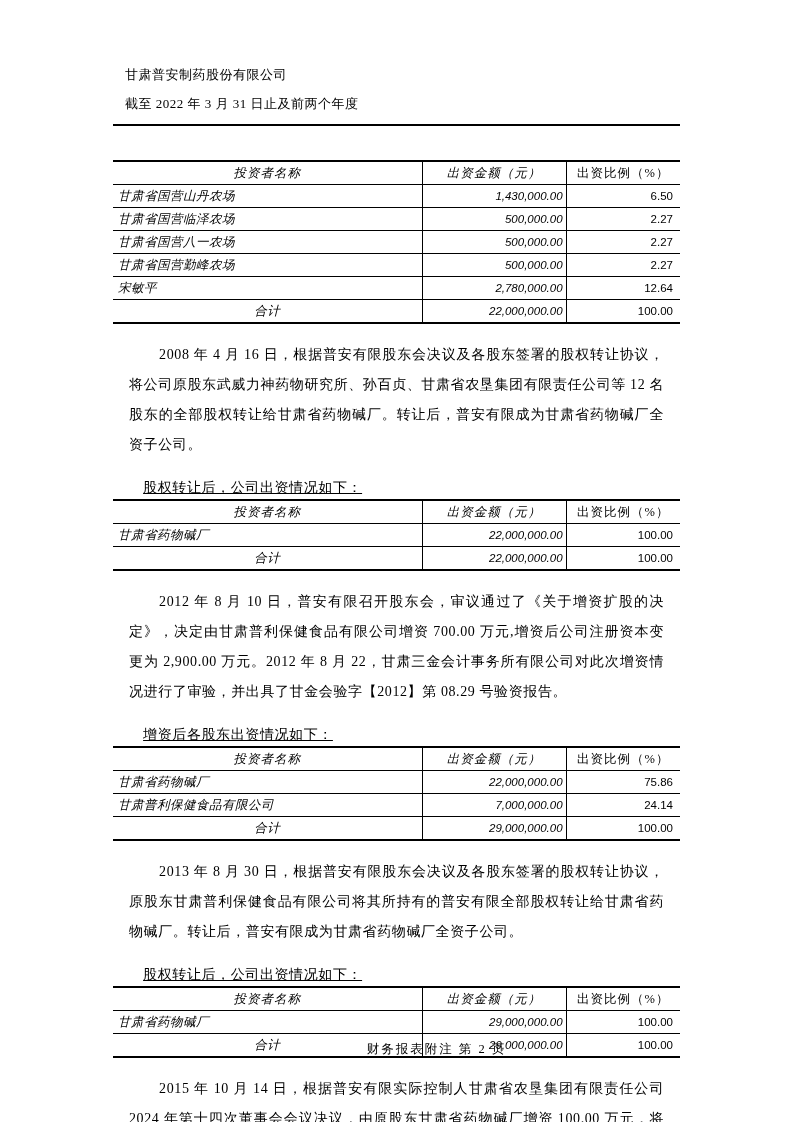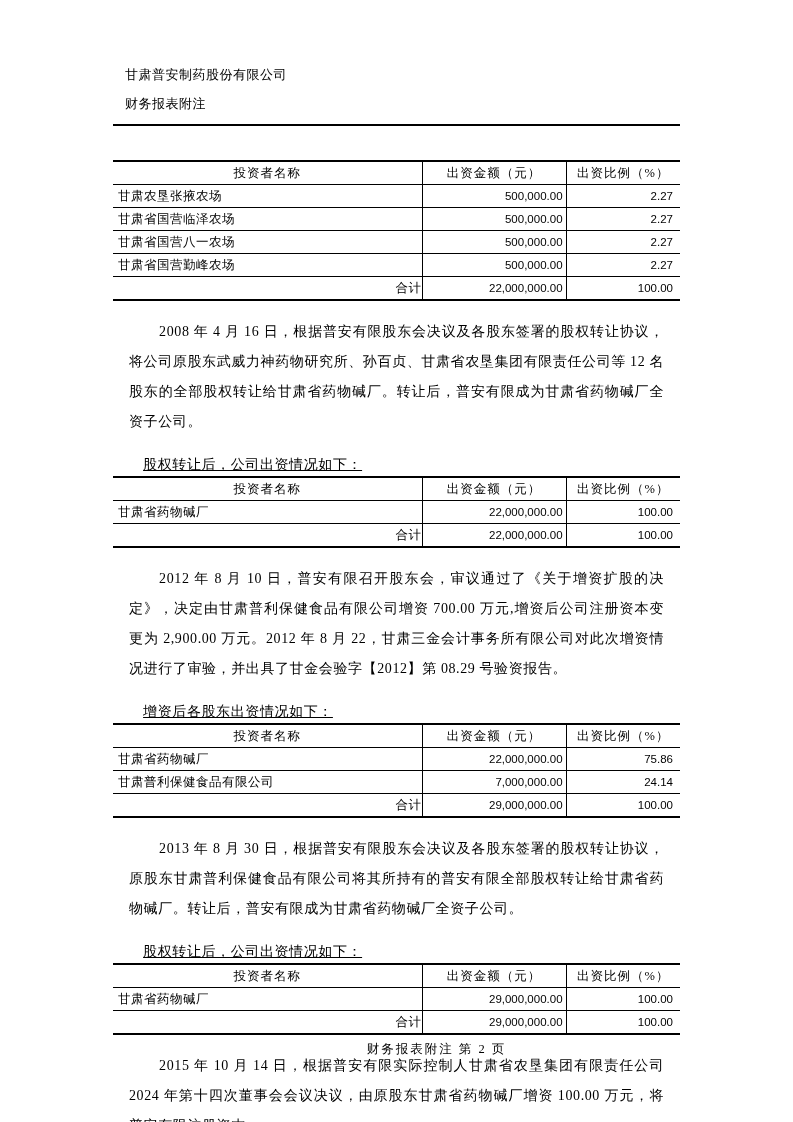--- a/index.html
+++ b/index.html
@@ -11,77 +11,82 @@
   .page{position:absolute;inset:0;padding:54px 113px 0 113px;box-sizing:border-box;}
   .hdr p{margin:12px;font-size:13px;line-height:17px;letter-spacing:0.5px;}
   .hdr-rule{border:none;border-top:2px solid #000;margin:5px 0 0 0;}
 
   table{width:100%;border-collapse:collapse;table-layout:fixed;
         border-top:2px solid #000;border-bottom:2px solid #000;}
   .tbl1{margin-top:34px;}
   col.w-name{width:54.5%;}col.w-amt{width:25.4%;}col.w-pct{width:20.1%;}
   th,td{height:22px;padding:0;font-weight:normal;border-bottom:1px solid #000;}
   th{font-size:12.5px;text-align:center;letter-spacing:1px;}
-  th.c-name,td.c-name,th.c-amt,td.c-amt{border-right:1px solid #000;}
+  th.c-name,td.c-name,th.c-amt,td.c-amt{border-right:1px solid #000;font-style:italic;}
   td.c-name{font-size:12.5px;text-align:left;padding-left:5px;letter-spacing:0.5px;}
-  tr.total-row td.c-name{text-align:right;padding-left:0;}
+  tr.total-row td.c-name{text-align:center;padding-left:0;}
   td.c-amt{font-family:"Liberation Sans","DejaVu Sans",sans-serif;font-size:11.5px;text-align:right;padding-right:3px;}
   td.c-pct{font-family:"Liberation Sans","DejaVu Sans",sans-serif;font-size:11.5px;text-align:right;padding-right:7px;}
 
   p.para{margin:16px;font-size:14px;line-height:30px;text-align:justify;
          text-indent:2.15em;letter-spacing:0.6px;}
   p.subhead{margin:0;font-size:14px;line-height:23px;text-indent:2.15em;letter-spacing:0.6px;text-decoration:underline;}
 
   .footer{position:absolute;top:1041px;left:0;width:793px;text-align:center;
           font-size:12.5px;letter-spacing:2px;padding-left:40px;}
 </style>
 </head>
 <body>
 
 <div class="page">
 
   <div class="hdr">
     <p>甘肃普安制药股份有限公司</p>
-    <p>财务报表附注</p>
+    <p>截至 2022 年 3 月 31 日止及前两个年度</p>
   </div>
   <hr class="hdr-rule">
 
   <table class="tbl1">
     <colgroup>
         <col class="w-name">
         <col class="w-amt">
         <col class="w-pct">
       </colgroup>
     <thead>
       <tr>
         <th class="c-name">投资者名称</th>
         <th class="c-amt">出资金额（元）</th>
         <th>出资比例（%）</th>
       </tr>
     </thead>
     <tbody>
       <tr>
-        <td class="c-name">甘肃农垦张掖农场</td>
-        <td class="c-amt">500,000.00</td>
-        <td class="c-pct">2.27</td>
+        <td class="c-name">甘肃省国营山丹农场</td>
+        <td class="c-amt">1,430,000.00</td>
+        <td class="c-pct">6.50</td>
       </tr>
       <tr>
         <td class="c-name">甘肃省国营临泽农场</td>
         <td class="c-amt">500,000.00</td>
         <td class="c-pct">2.27</td>
       </tr>
       <tr>
         <td class="c-name">甘肃省国营八一农场</td>
         <td class="c-amt">500,000.00</td>
         <td class="c-pct">2.27</td>
       </tr>
       <tr>
         <td class="c-name">甘肃省国营勤峰农场</td>
         <td class="c-amt">500,000.00</td>
         <td class="c-pct">2.27</td>
+      </tr>
+      <tr>
+        <td class="c-name">宋敏平</td>
+        <td class="c-amt">2,780,000.00</td>
+        <td class="c-pct">12.64</td>
       </tr>
       <tr class="total-row">
         <td class="c-name">合计</td>
         <td class="c-amt">22,000,000.00</td>
         <td class="c-pct">100.00</td>
       </tr>
     </tbody>
   </table>
 
   <p class="para">2008 年 4 月 16 日，根据普安有限股东会决议及各股东签署的股权转让协议，将公司原股东武威力神药物研究所、孙百贞、甘肃省农垦集团有限责任公司等 12 名股东的全部股权转让给甘肃省药物碱厂。转让后，普安有限成为甘肃省药物碱厂全资子公司。</p>

